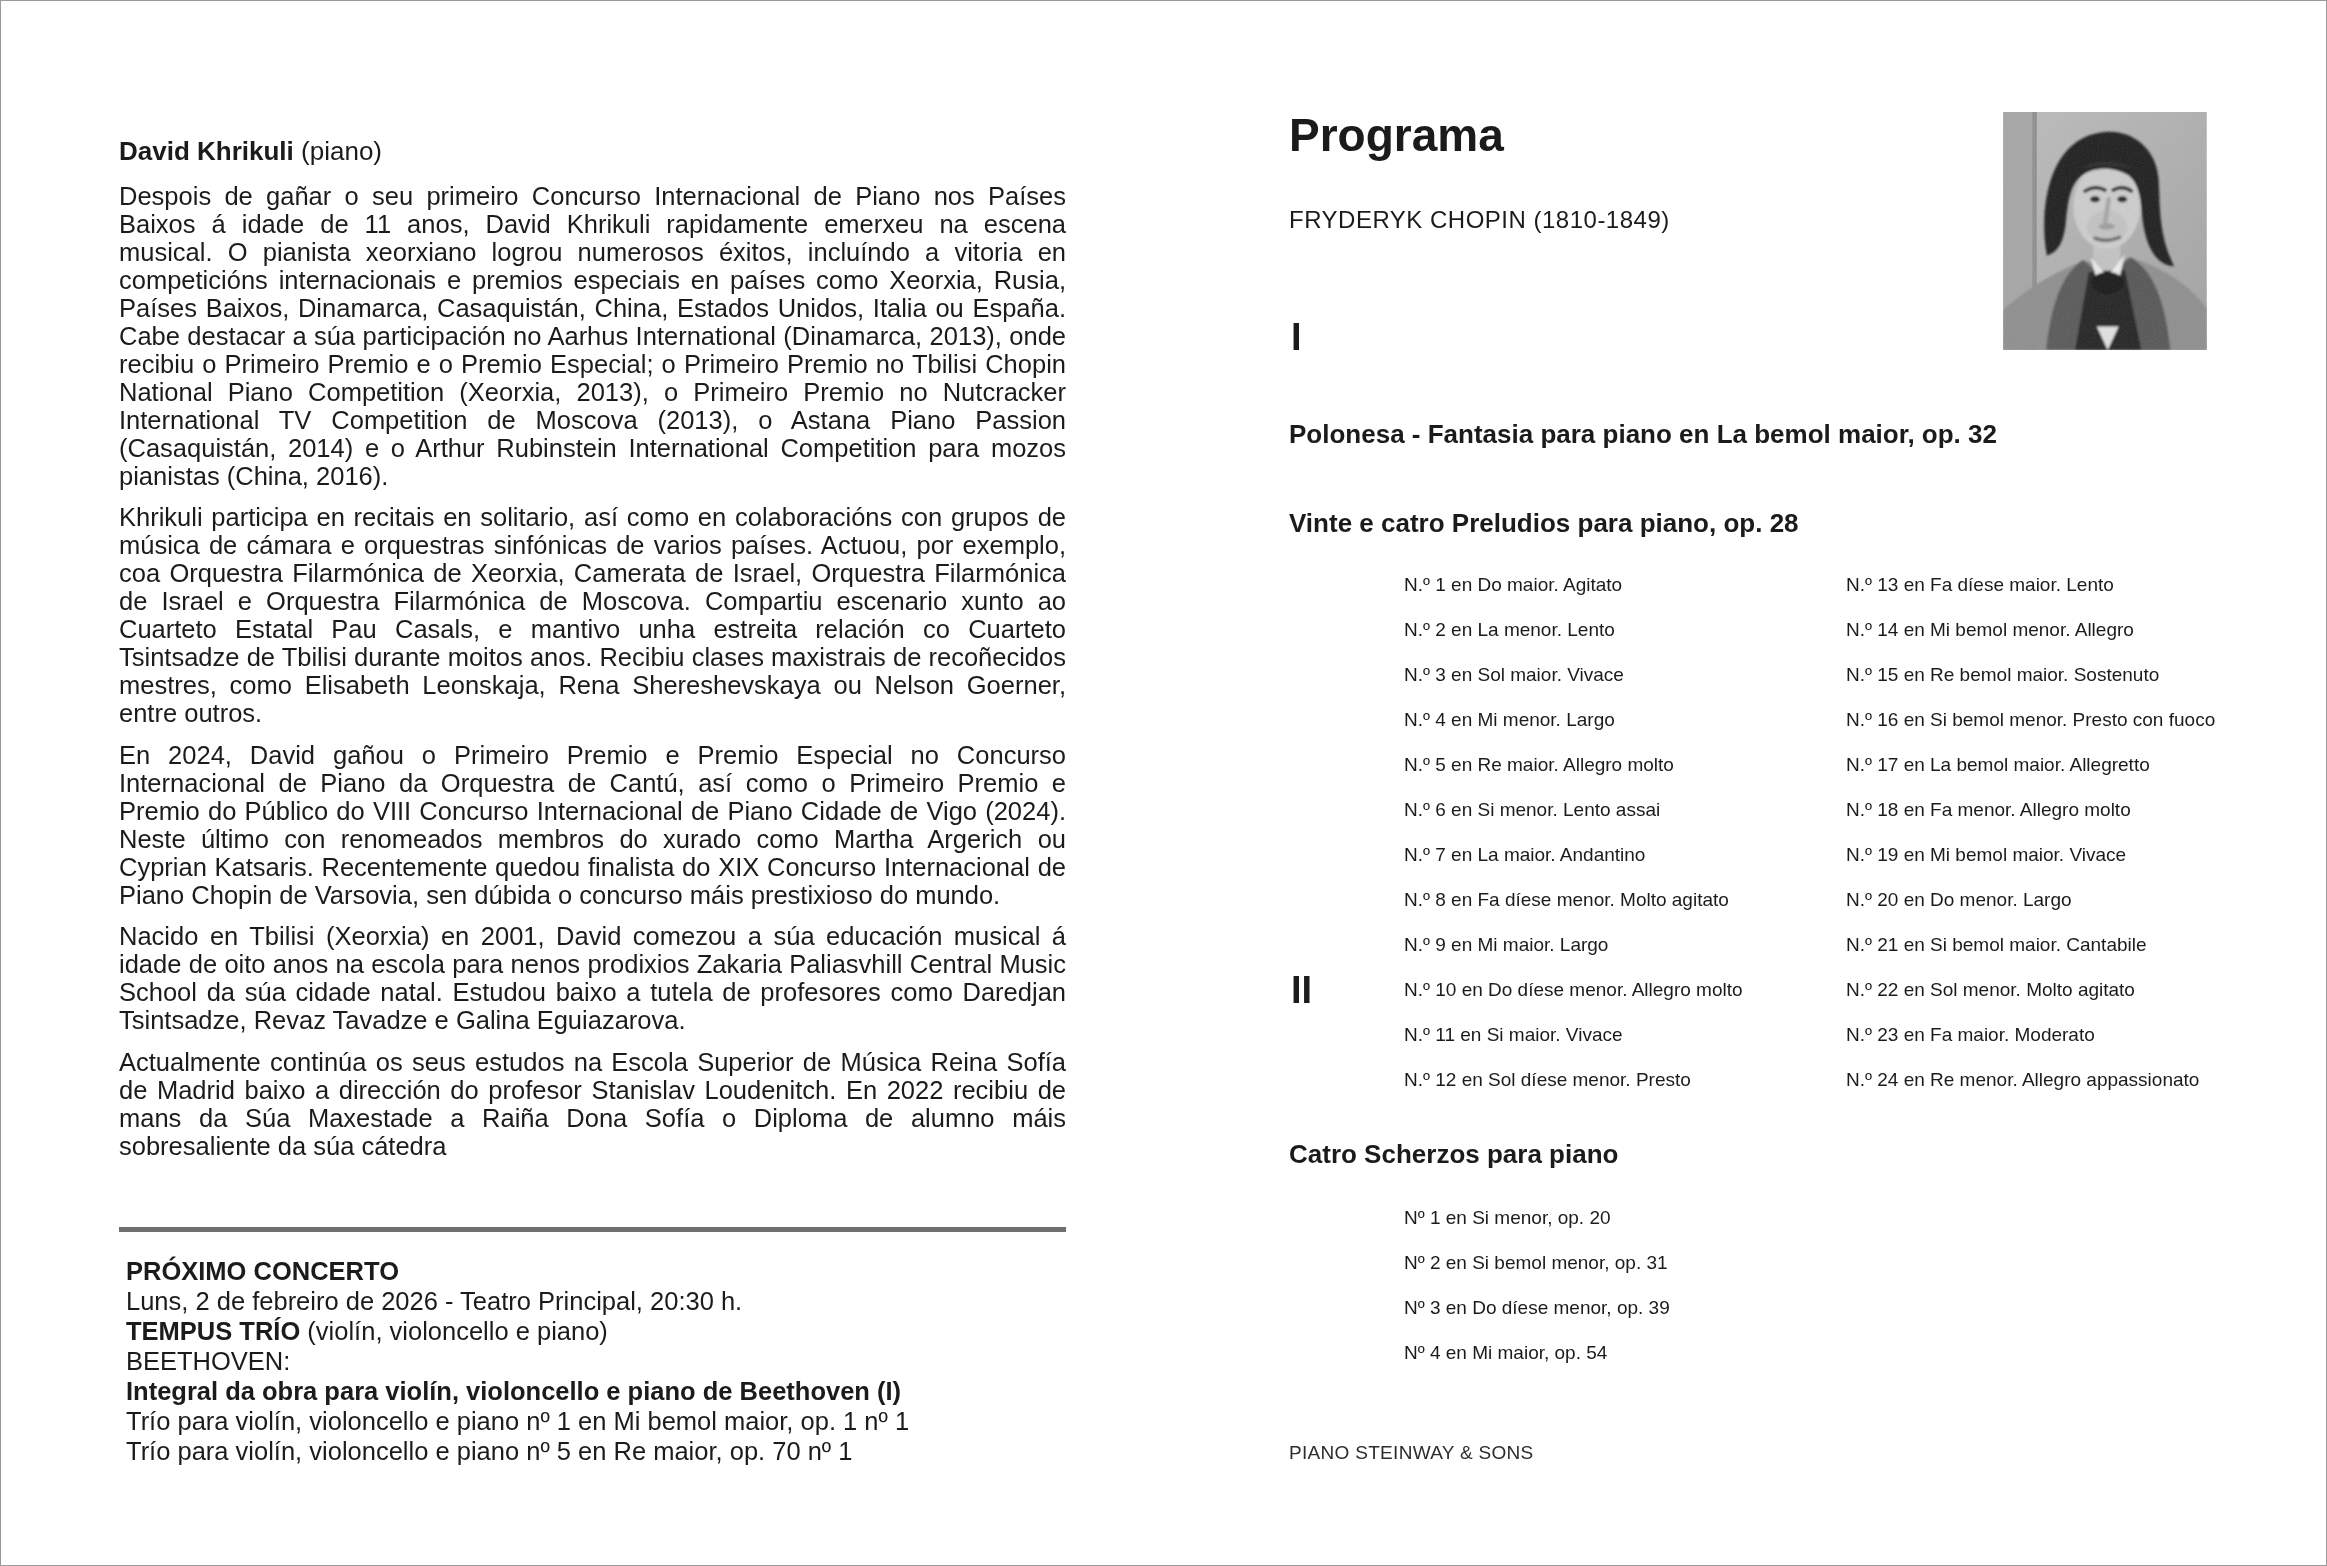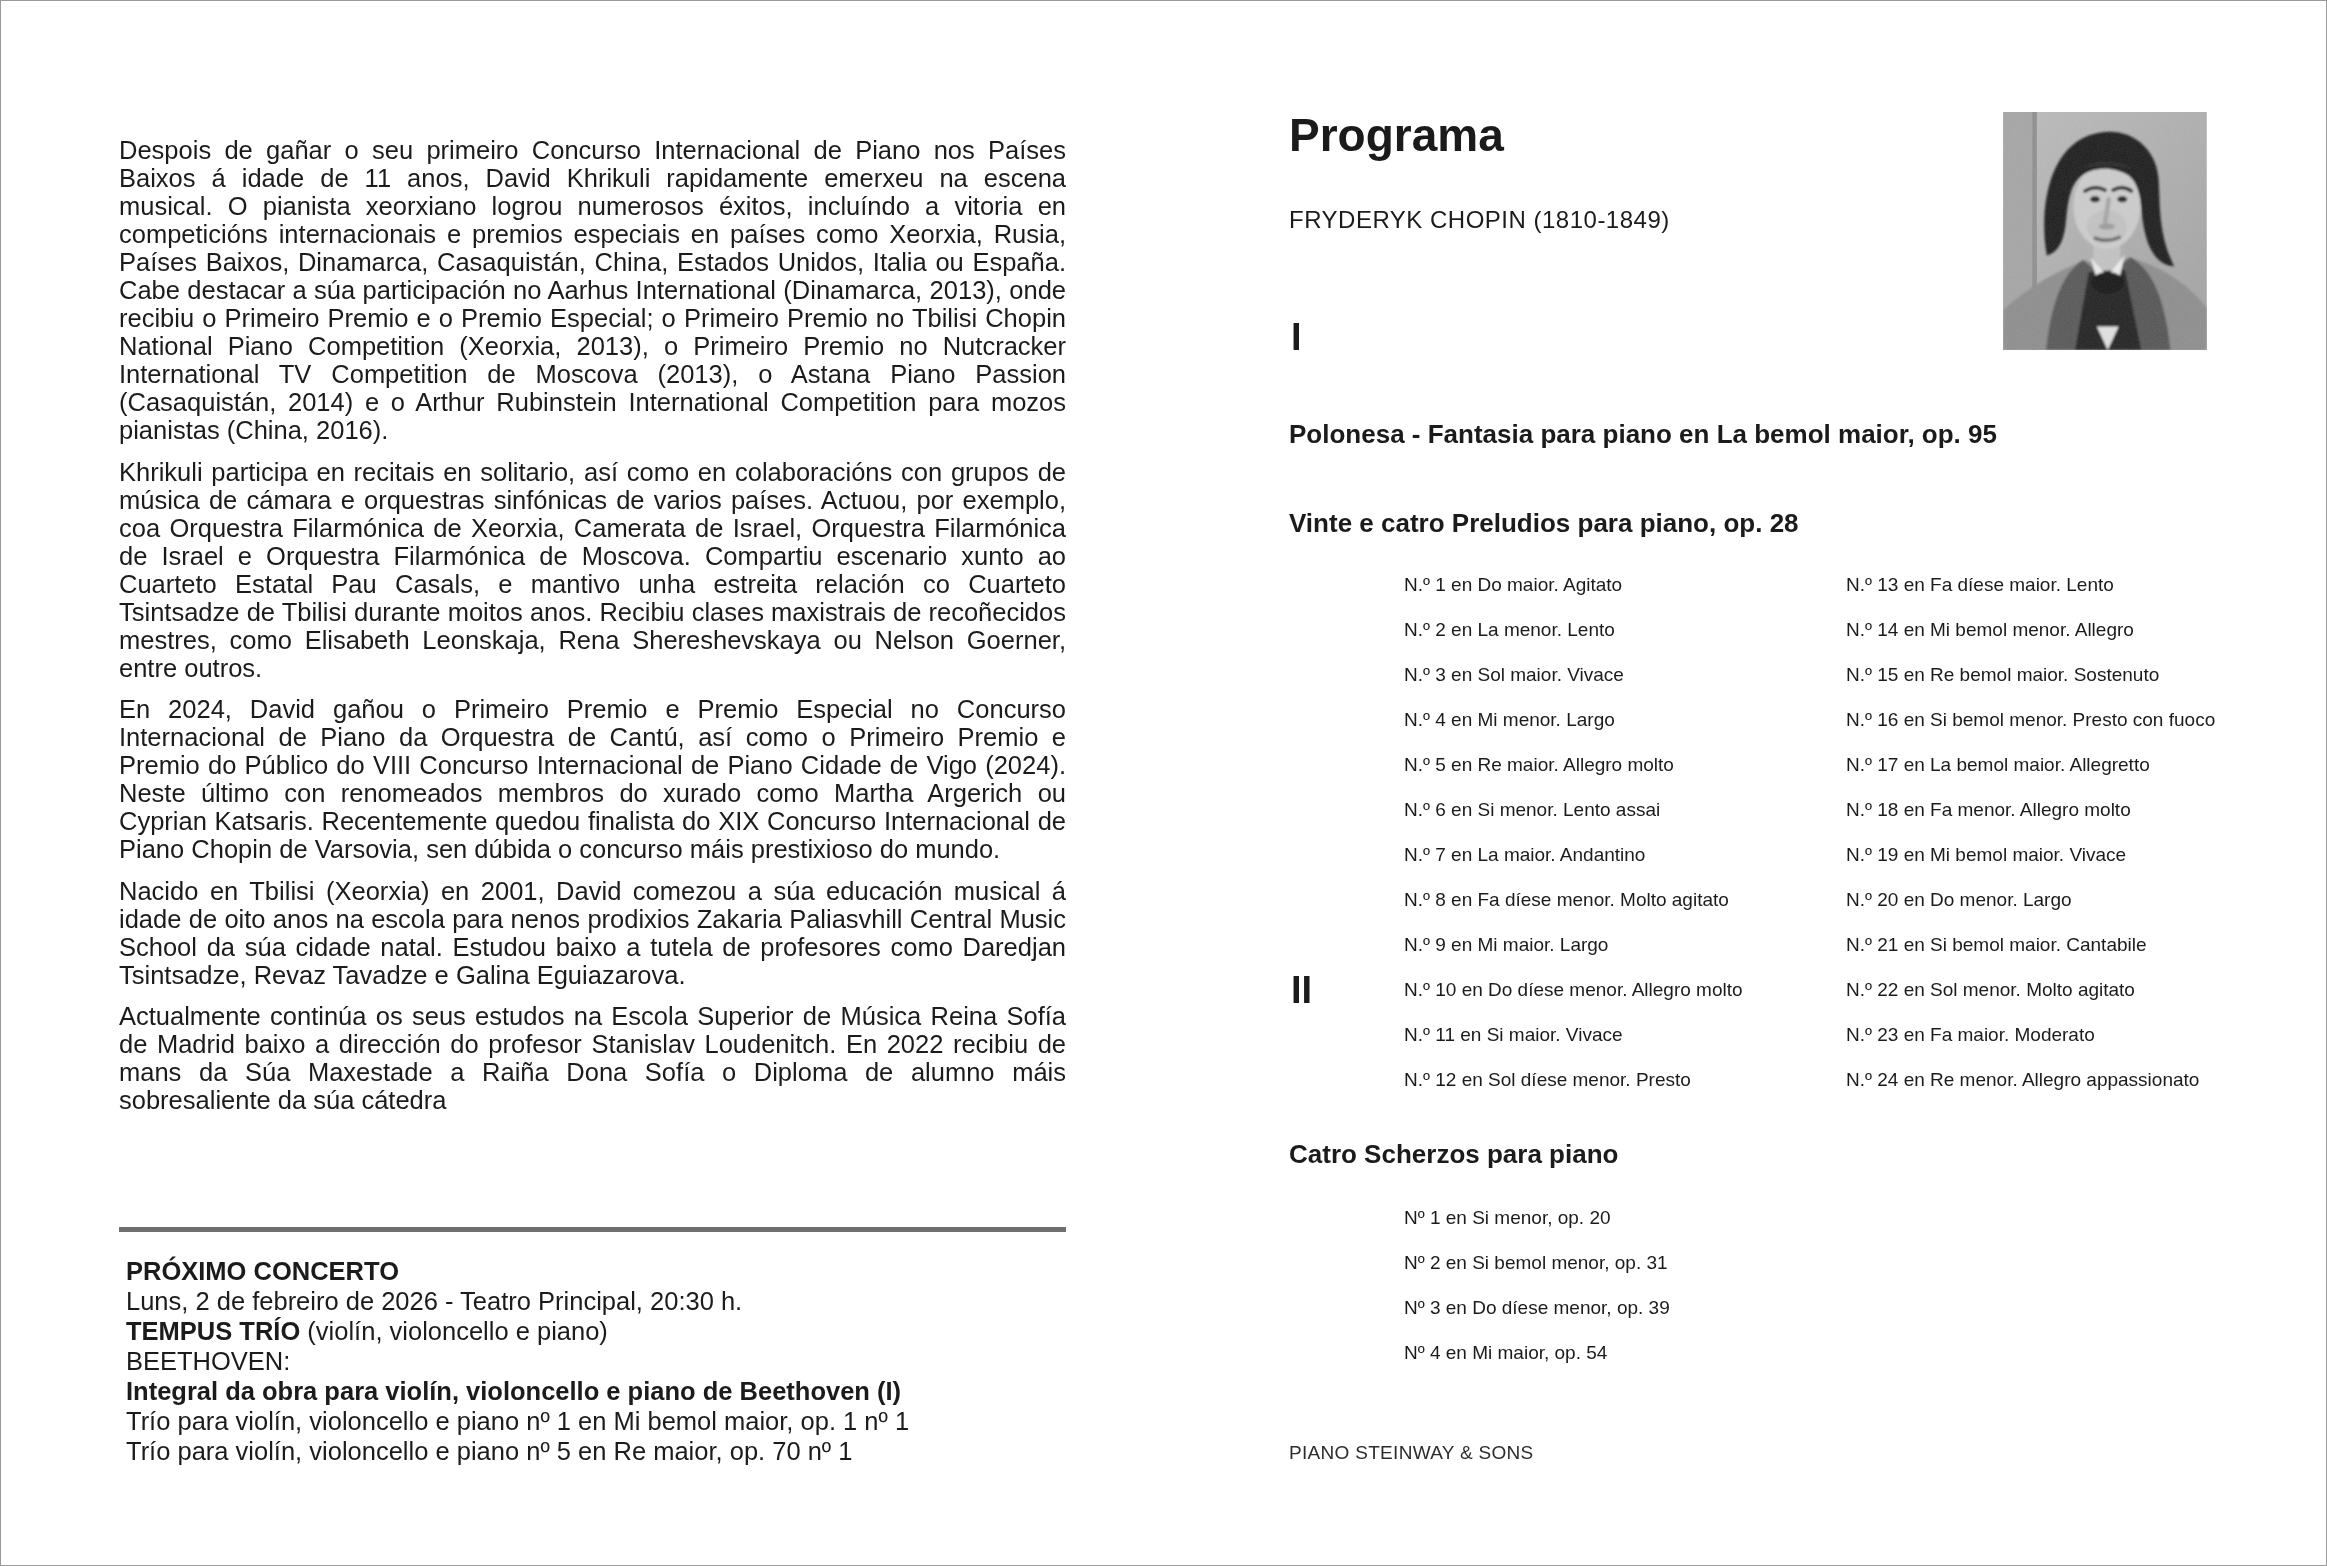--- a/index.html
+++ b/index.html
@@ -87,20 +87,21 @@
     position: absolute; left: 1288px; top: 1441px;
     margin: 0; font-size: 19px; color: #2c2c2c; letter-spacing: 0.3px;
   }
 </style>
 </head>
 <body>
 
 <div class="sheet">
 
   <div class="bio">
+    <p class="artist-line"><span class="b">David Khrikuli</span> <span>(piano)</span></p>
     <p class="para">Despois de gañar o seu primeiro Concurso Internacional de Piano nos Países Baixos á idade de 11 anos, David Khrikuli rapidamente emerxeu na escena musical. O pianista xeorxiano logrou numerosos éxitos, incluíndo a vitoria en competicións internacionais e premios especiais en países como Xeorxia, Rusia, Países Baixos, Dinamarca, Casaquistán, China, Estados Unidos, Italia ou España. Cabe destacar a súa participación no Aarhus International (Dinamarca, 2013), onde recibiu o Primeiro Premio e o Premio Especial; o Primeiro Premio no Tbilisi Chopin National Piano Competition (Xeorxia, 2013), o Primeiro Premio no Nutcracker International TV Competition de Moscova (2013), o Astana Piano Passion (Casaquistán, 2014) e o Arthur Rubinstein International Competition para mozos pianistas (China, 2016).</p>
     <p class="para">Khrikuli participa en recitais en solitario, así como en colaboracións con grupos de música de cámara e orquestras sinfónicas de varios países. Actuou, por exemplo, coa Orquestra Filarmónica de Xeorxia, Camerata de Israel, Orquestra Filarmónica de Israel e Orquestra Filarmónica de Moscova. Compartiu escenario xunto ao Cuarteto Estatal Pau Casals, e mantivo unha estreita relación co Cuarteto Tsintsadze de Tbilisi durante moitos anos. Recibiu clases maxistrais de recoñecidos mestres, como Elisabeth Leonskaja, Rena Shereshevskaya ou Nelson Goerner, entre outros.</p>
     <p class="para">En 2024, David gañou o Primeiro Premio e Premio Especial no Concurso Internacional de Piano da Orquestra de Cantú, así como o Primeiro Premio e Premio do Público do VIII Concurso Internacional de Piano Cidade de Vigo (2024). Neste último con renomeados membros do xurado como Martha Argerich ou Cyprian Katsaris. Recentemente quedou finalista do XIX Concurso Internacional de Piano Chopin de Varsovia, sen dúbida o concurso máis prestixioso do mundo.</p>
     <p class="para">Nacido en Tbilisi (Xeorxia) en 2001, David comezou a súa educación musical á idade de oito anos na escola para nenos prodixios Zakaria Paliasvhill Central Music School da súa cidade natal. Estudou baixo a tutela de profesores como Daredjan Tsintsadze, Revaz Tavadze e Galina Eguiazarova.</p>
     <p class="para">Actualmente continúa os seus estudos na Escola Superior de Música Reina Sofía de Madrid baixo a dirección do profesor Stanislav Loudenitch. En 2022 recibiu de mans da Súa Maxestade a Raiña Dona Sofía o Diploma de alumno máis sobresaliente da súa cátedra</p>
   </div>
 
   <div class="rule"></div>
 
   <div class="next-concert">
@@ -168,21 +169,21 @@
         <path d="M101,139 Q114,144 128,138" stroke="#6d6d6d" stroke-width="4" fill="none" stroke-linecap="round"></path>
       </g>
       <rect width="224" height="262" filter="url(#noise)" opacity="0.16"></rect>
     </svg>
   </div>
 
   <h2 class="composer-heading">FRYDERYK CHOPIN (1810-1849)</h2>
 
   <p class="numeral numeral-1">I</p>
 
-  <h3 class="section-title work1-title">Polonesa - Fantasia para piano en La bemol maior, op. 95</h3>
+  <h3 class="section-title work1-title">Polonesa - Fantasia para piano en La bemol maior, op. 32</h3>
 
   <h3 class="section-title preludes-title">Vinte e catro Preludios para piano, op. 28</h3>
 
   <div class="prelude-col c1">
     <p class="list-line">N.º 1 en Do maior. Agitato</p>
     <p class="list-line">N.º 2 en La menor. Lento</p>
     <p class="list-line">N.º 3 en Sol maior. Vivace</p>
     <p class="list-line">N.º 4 en Mi menor. Largo</p>
     <p class="list-line">N.º 5 en Re maior. Allegro molto</p>
     <p class="list-line">N.º 6 en Si menor. Lento assai</p>

